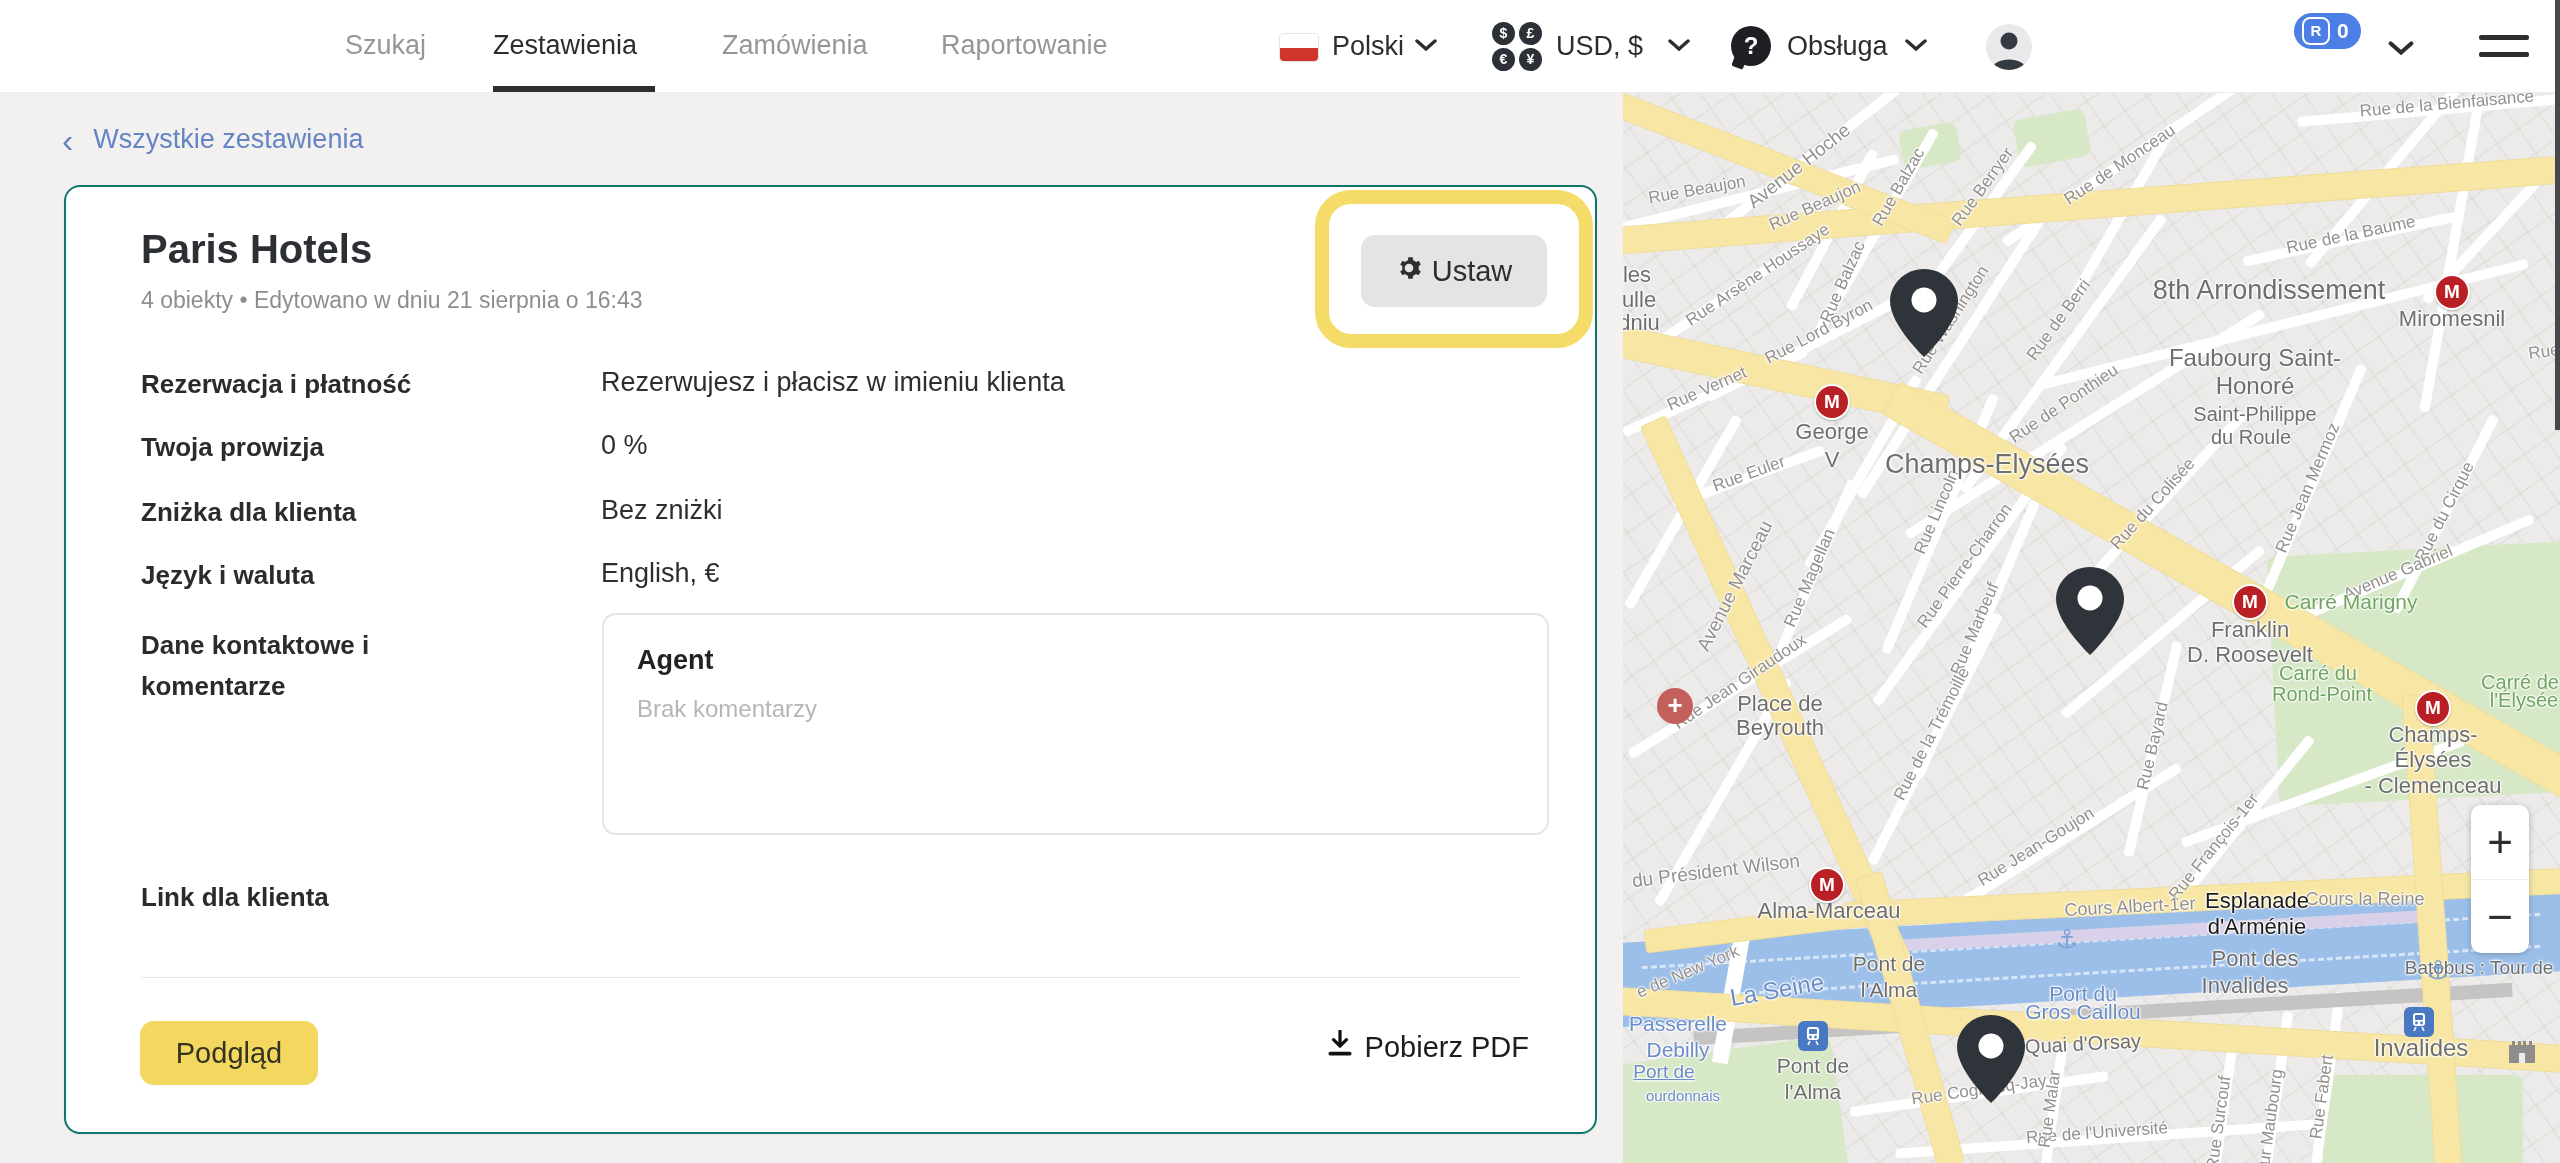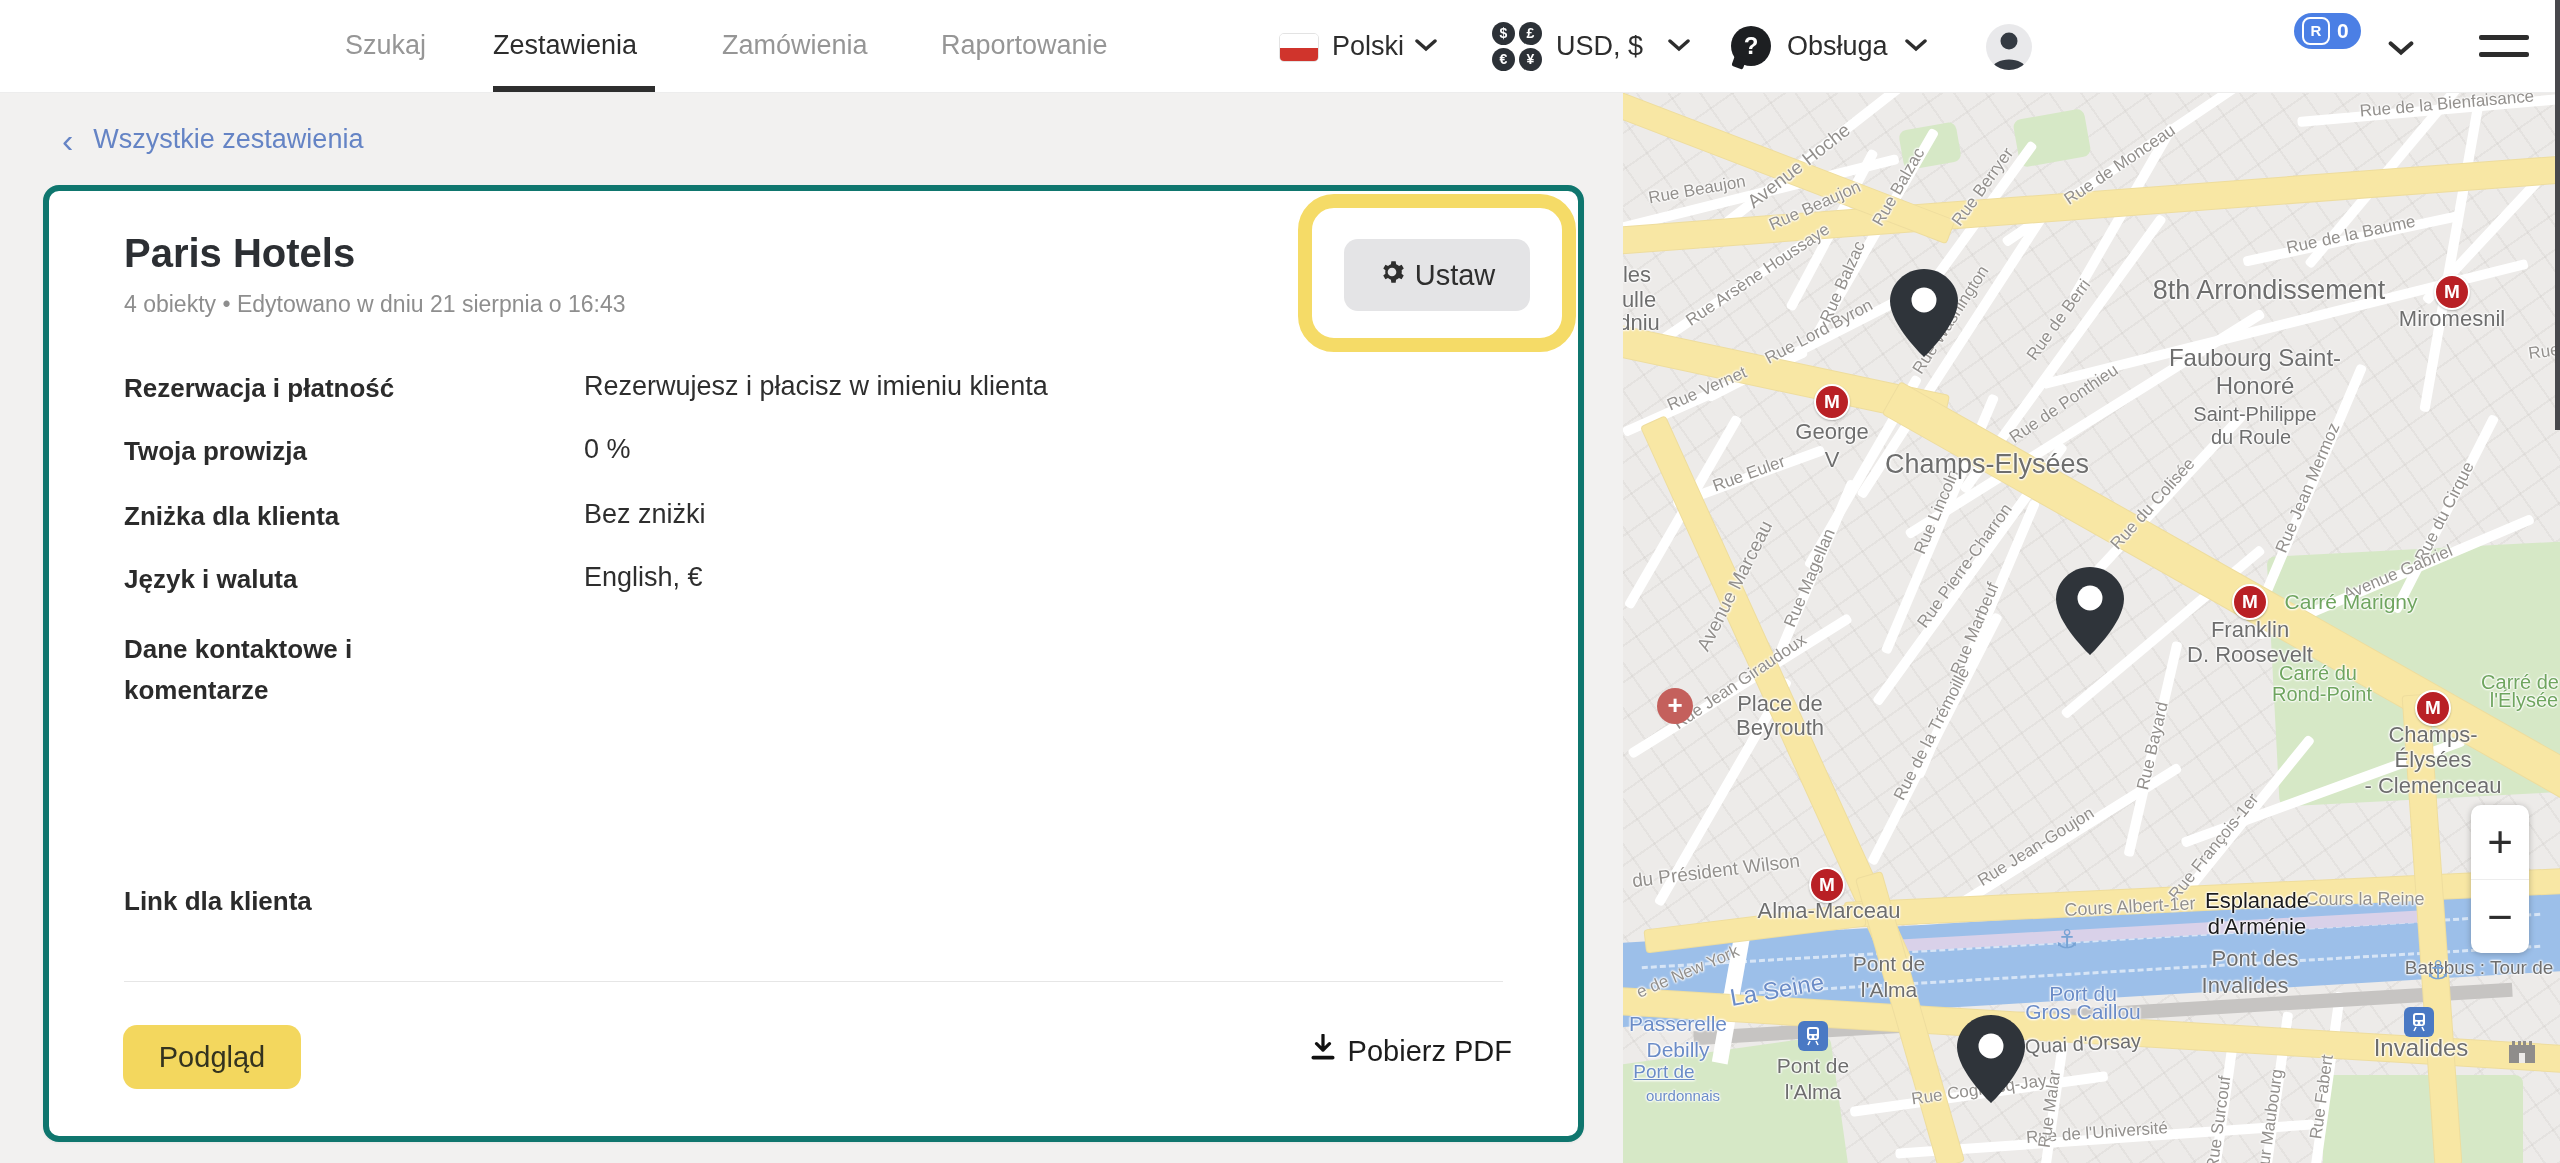--- a/index.html
+++ b/index.html
@@ -32,22 +32,22 @@
   .badge-r{width:24px;height:24px;border:2.5px solid #fff;border-radius:8px;color:#fff;
     font-size:15px;font-weight:800;text-align:center;line-height:24px;}
   .badge-n{color:#fff;font-size:21px;font-weight:600;}
   .burger{position:absolute;left:2479px;top:35px;width:50px;}
   .burger div{height:5px;background:#2d2d2d;border-radius:2px;margin-bottom:12px;}
   #edge-strip{position:absolute;right:0;top:0;width:5px;height:430px;background:#48484c;z-index:60;}
   
   #page{position:absolute;left:0;top:92px;width:1623px;height:1071px;background:#f2f1f0;}
   #breadcrumb{position:absolute;left:62px;top:32px;display:flex;align-items:center;gap:20px;
     color:#6584c5;font-size:27px;cursor:pointer;}
-  #card{position:absolute;left:43px;top:93px;width:1529px;height:945px;background:#fff;
-    border:6px solid #0f766e;border-radius:16px;box-shadow:0 1px 3px rgba(0,0,0,.05);}
+  #card{position:absolute;left:64px;top:93px;width:1529px;height:945px;background:#fff;
+    border:2px solid #0f766e;border-radius:16px;box-shadow:0 1px 3px rgba(0,0,0,.05);}
   #card-title{position:absolute;left:75px;top:40px;font-size:40px;font-weight:700;color:#2c2f33;}
   #card-sub{position:absolute;left:75px;top:100px;font-size:23px;color:#8e8e8e;}
   #ustaw-ring{position:absolute;left:1249px;top:3px;width:278px;height:158px;border:14px solid #f5db67;
     border-radius:36px;box-sizing:border-box;}
   #ustaw-btn{position:absolute;left:1295px;top:48px;width:186px;height:72px;background:#e4e4e6;
     border:none;border-radius:14px;font-size:29px;color:#2e2e2e;cursor:pointer;
     display:flex;align-items:center;justify-content:center;gap:10px;font-family:inherit;}
   .row-label{position:absolute;left:75px;font-size:26px;font-weight:700;color:#2b2b2b;}
   .row-value{position:absolute;left:535px;font-size:27px;color:#2e2e2e;}
   #comment-box{position:absolute;left:536px;top:426px;width:947px;height:222px;
@@ -189,20 +189,24 @@
     <span class="row-label" style="top:245px">Twoja prowizja</span>
     <span class="row-value" style="top:243px">0 %</span>
     <span class="row-label" style="top:310px">Zniżka dla klienta</span>
     <span class="row-value" style="top:308px">Bez zniżki</span>
     <span class="row-label" style="top:373px">Język i waluta</span>
     <span class="row-value" style="top:371px">English, €</span>
 
     <span class="row-label" style="top:443px">Dane kontaktowe i</span>
     <span class="row-label" style="top:484px">komentarze</span>
 
+    <div id="comment-box">
+      <span id="agent-name">Agent</span>
+      <span id="comment-ph">Brak komentarzy</span>
+    </div>
 
     <span class="row-label" style="top:695px">Link dla klienta</span>
 
     <div id="divider"></div>
     <button id="preview-btn">Podgląd</button>
     <button id="pdf-btn">
       <span>
         <svg width="26" height="28" viewBox="0 0 24 26">
             <path d="M12 1 v14 M6 9 l6 6 6-6" fill="none" stroke="#111" stroke-width="3" stroke-linecap="round" stroke-linejoin="round"></path>
             <path d="M3 22 h18" stroke="#111" stroke-width="3.4" stroke-linecap="round"></path>

